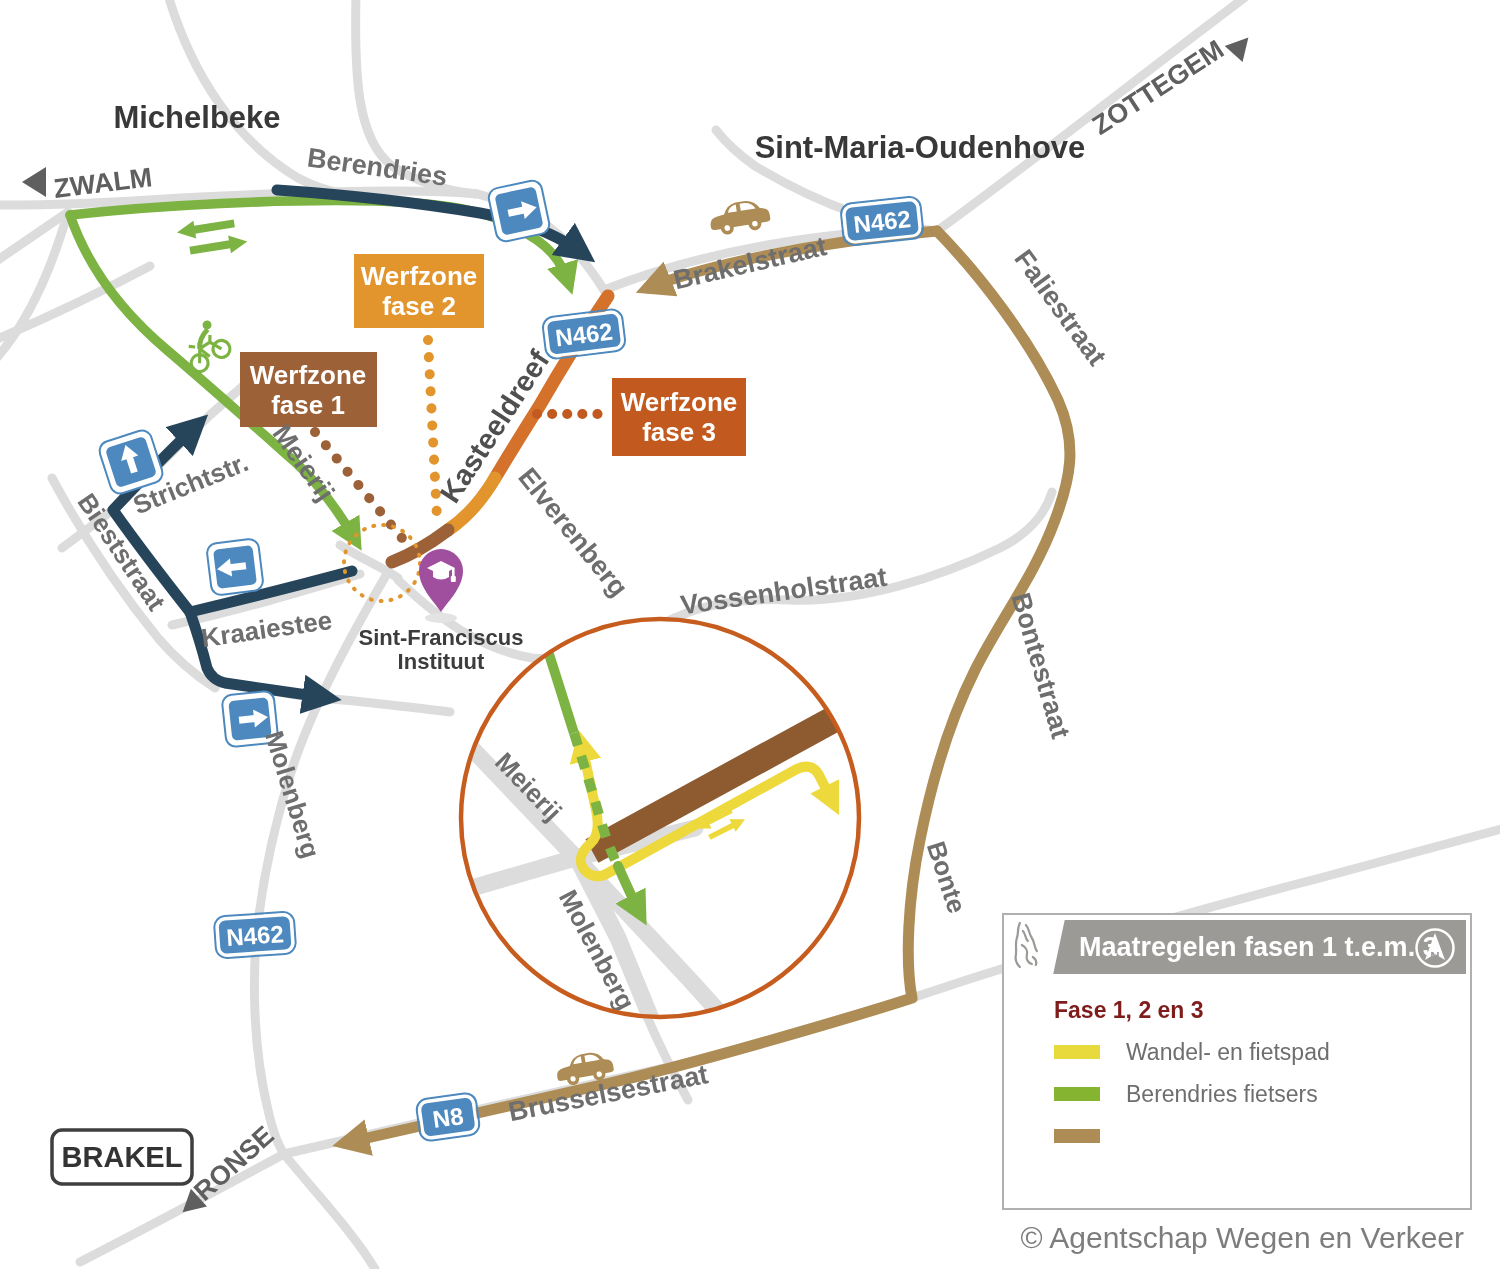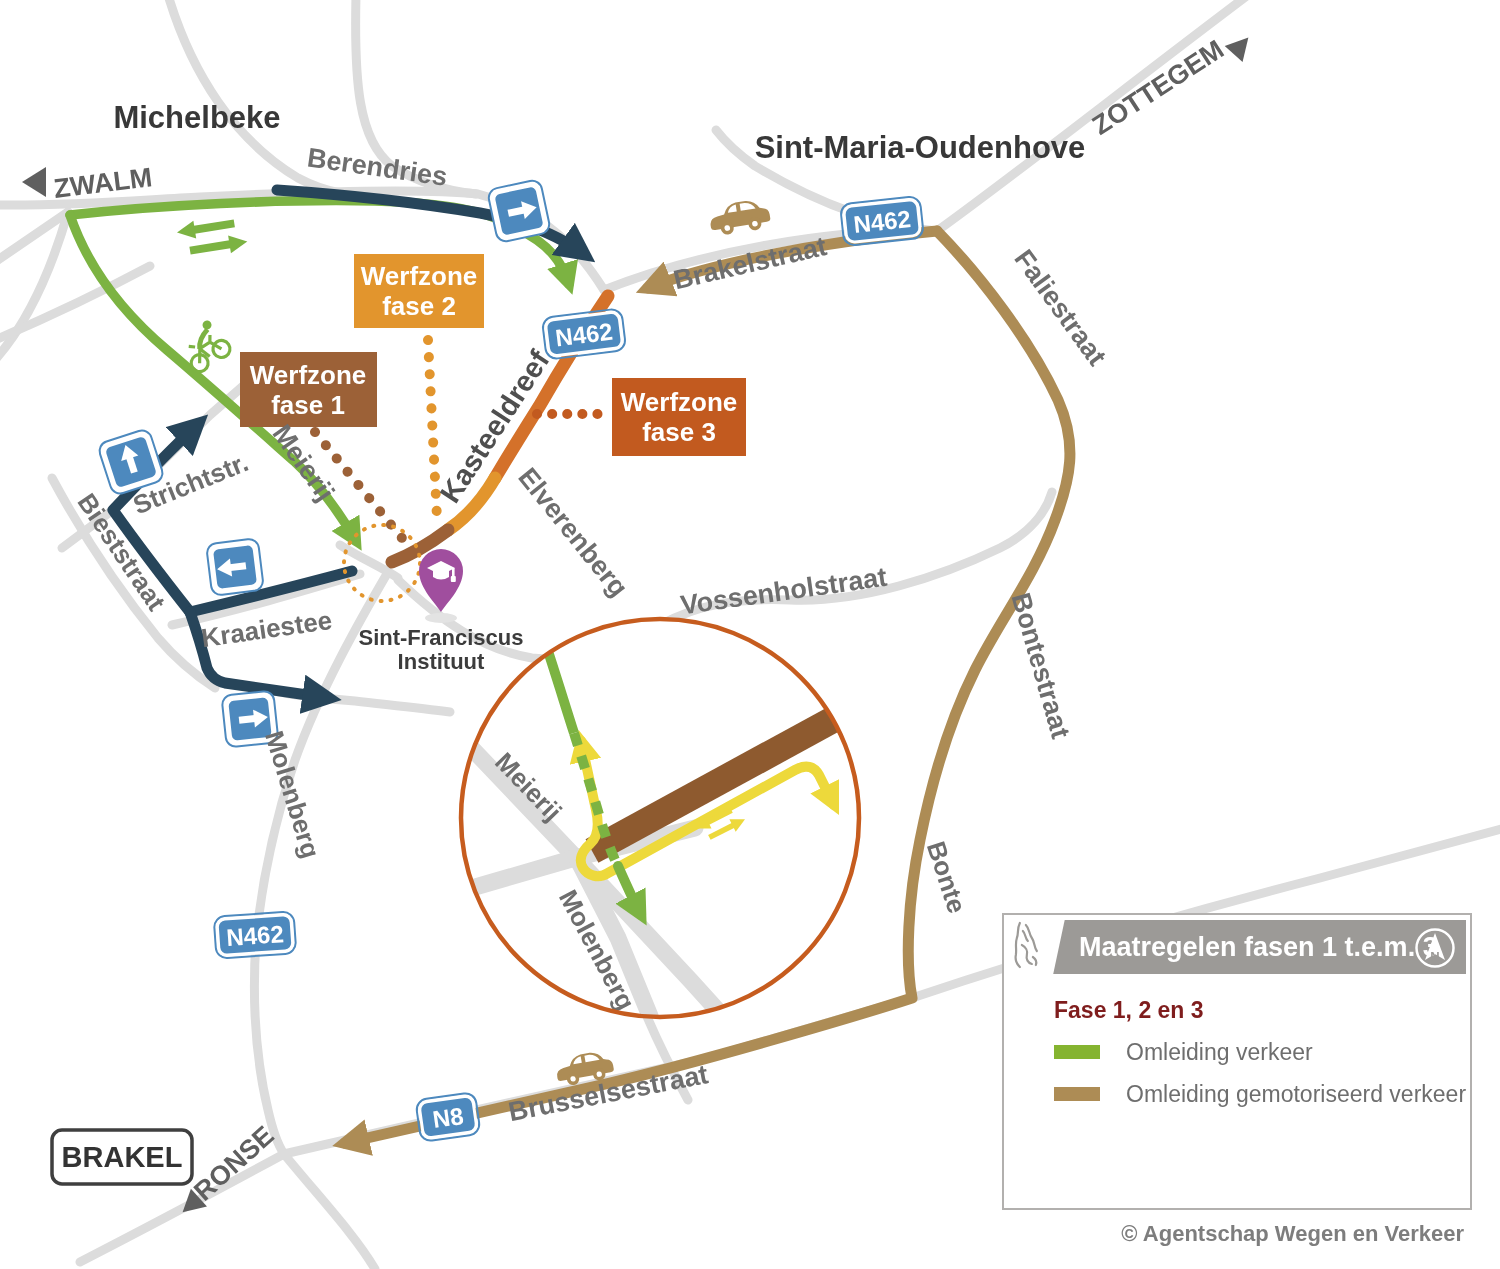--- a/index.html
+++ b/index.html
@@ -23,21 +23,21 @@
           font-size:27px;font-weight:bold;color:#FFFFFF;white-space:nowrap;}
   .legend .logo{position:absolute;left:3px;top:2px;width:46px;height:58px;background:#FFFFFF;
           transform:skewX(-12deg);transform-origin:0 100%;}
   .legend .logo svg{transform:skewX(12deg);transform-origin:0 100%;}
   .legend .compass{position:absolute;right:8px;top:5px;}
   .legend .subtitle{position:absolute;left:50px;top:82px;font-size:23px;font-weight:bold;color:#7f1d1d;}
   .legend .items{position:absolute;left:50px;top:116px;}
   .legend .item{height:42px;display:flex;align-items:center;}
   .legend .swatch{display:inline-block;width:46px;height:14px;margin-right:26px;}
   .legend .ilabel{font-size:23px;color:#6E6E6E;}
-  .credit{position:absolute;right:36px;top:1221px;font-size:22px;font-weight:bold;color:#7D7D7D;}
+  .credit{position:absolute;right:36px;top:1221px;font-size:30px;font-weight:normal;color:#7D7D7D;}
 </style>
 </head>
 <body>
 
 <div class="stage">
 <svg class="map" width="1500" height="1269" viewBox="0 0 1500 1269">
   <defs>
     <marker id="mNavy" viewBox="0 0 10 10" refX="6.5" refY="5" markerWidth="3.6" markerHeight="3.6" orient="auto">
       <path d="M0,0 L10,5 L0,10 Z" fill="#27455A"></path>
     </marker>
@@ -317,24 +317,27 @@
         <path d="M 18,8 C 22,12 21,17 24,21 C 27,25 26,30 29,34"></path>
         <path d="M 15,14 C 18,17 17,21 20,24"></path>
         <path d="M 14,28 C 18,30 20,34 19,38 C 18,42 20,46 24,47"></path>
         <path d="M 25,40 C 28,42 29,45 28,48"></path>
       </g>
     </svg>
   </div>
   <div class="subtitle">Fase 1, 2 en 3</div>
   <div class="items">
     <div class="item">
+      <span class="swatch" style="background: rgb(232, 217, 60);"></span>
+      <span class="ilabel">Wandel- en fietspad</span>
+    </div>
+    <div class="item">
       <span class="swatch" style="background: rgb(133, 180, 48);"></span>
-      <span class="ilabel">Omleiding verkeer</span>
+      <span class="ilabel">Berendries fietsers</span>
     </div>
     <div class="item">
       <span class="swatch" style="background: rgb(173, 140, 85);"></span>
-      <span class="ilabel">Omleiding gemotoriseerd verkeer</span>
     </div>
   </div>
 </div>
 
 <div class="credit">© Agentschap Wegen en Verkeer</div>
 </div>
 
 </body></html>

